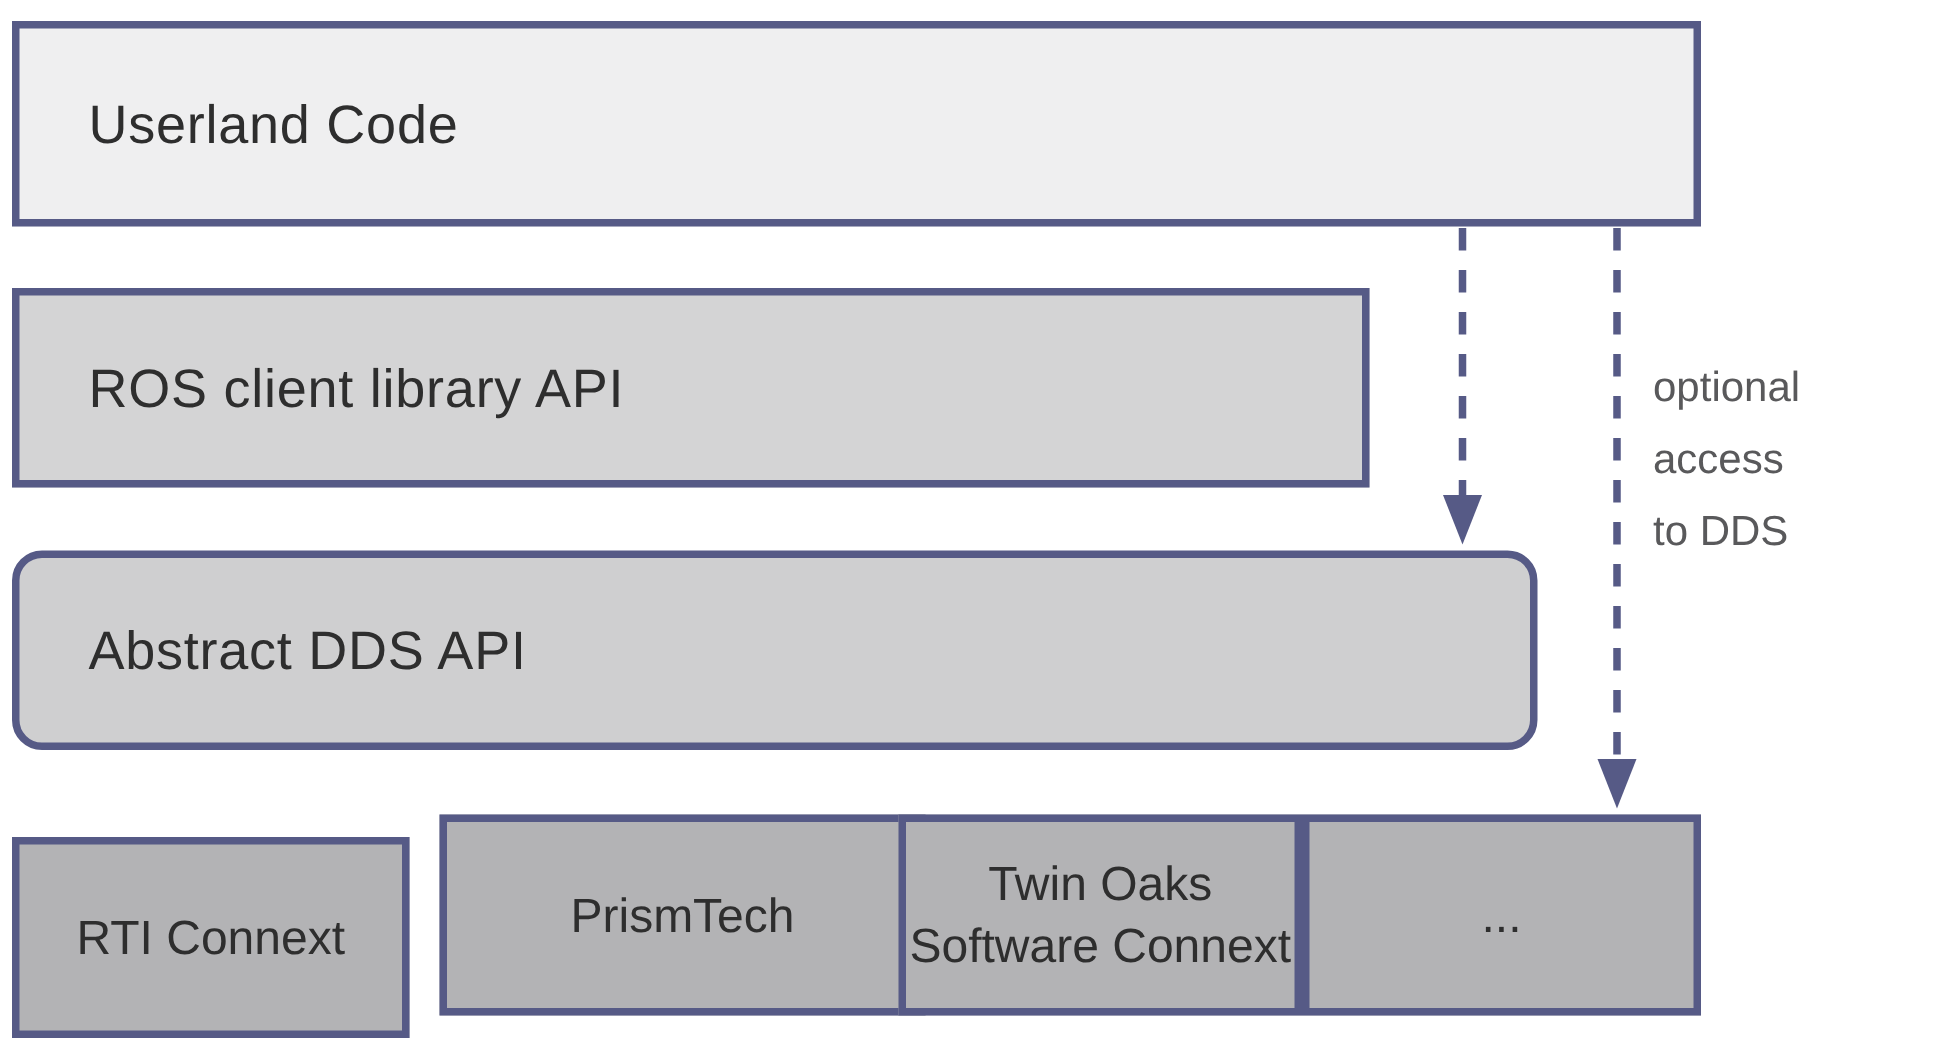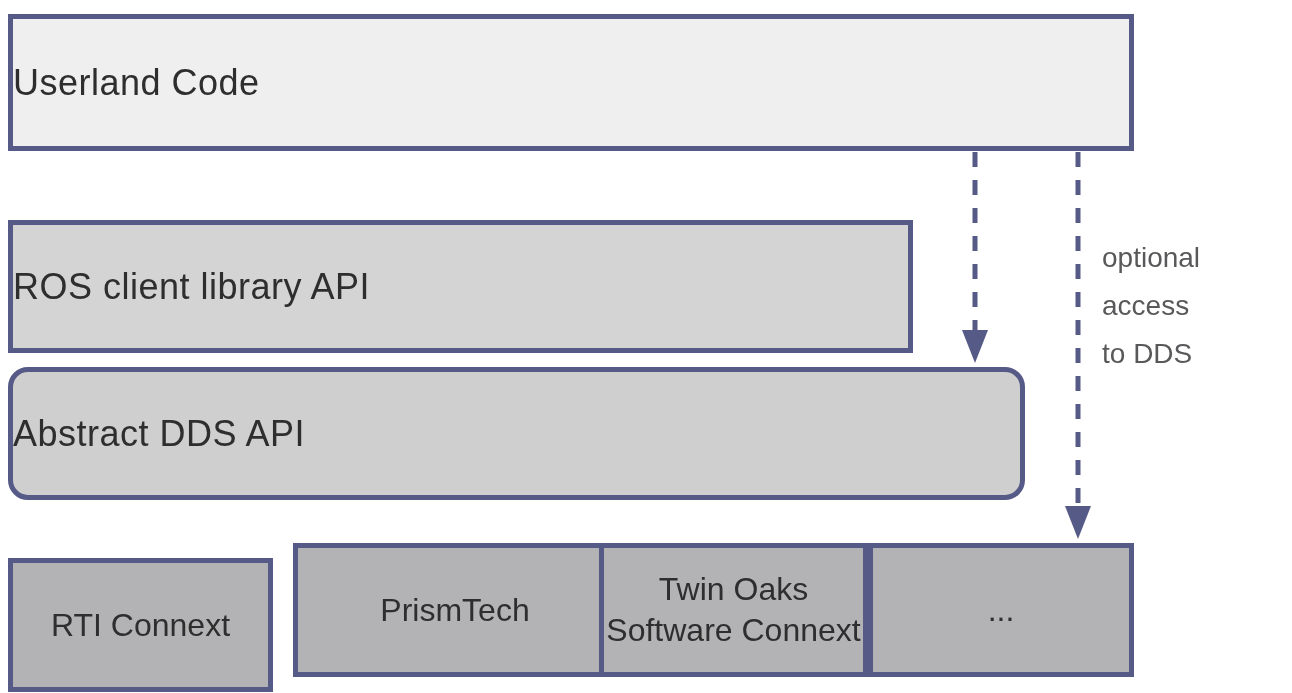--- a/index.html
+++ b/index.html
@@ -18,20 +18,21 @@
   .box {
     position: absolute;
     box-sizing: border-box;
     border: 5px solid var(--border, #565a86);
     display: flex;
     align-items: center;
     color: var(--label-text, #2e2e2e);
   }
   .layer-box {
     justify-content: flex-start;
+    padding-left: 46px;
     font-size: 36px;
     letter-spacing: 0.5px;
   }
   .vendor-box {
     justify-content: center;
     background: var(--box-vendor-bg, #b3b3b5);
     top: 543px;
     height: 134px;
     font-size: 32px;
     text-align: center;
@@ -42,21 +43,20 @@
     line-height: 41px;
     white-space: nowrap;
   }
   #box-userland {
     left: 8px; top: 14px; width: 1126px; height: 137px;
     background: var(--box-userland-bg, #efeff0);
   }
   #box-ros-client {
     left: 8px; top: 192px; width: 905px; height: 133px;
     background: var(--box-mid-bg, #d4d4d5);
-    margin-top: 28px;
   }
   #box-abstract-dds {
     left: 8px; top: 367px; width: 1017px; height: 133px;
     background: var(--box-dds-bg, #cfcfd0);
     border-radius: 20px;
   }
   #box-vendor-rti      { left: 8px;   width: 265px; margin-top: 15px; }
   #box-vendor-prism    { left: 293px; width: 324px; }
   #box-vendor-twinoaks { left: 579px; width: 269px; margin-left: 20px; }
   #box-vendor-other    { left: 868px; width: 266px; }

